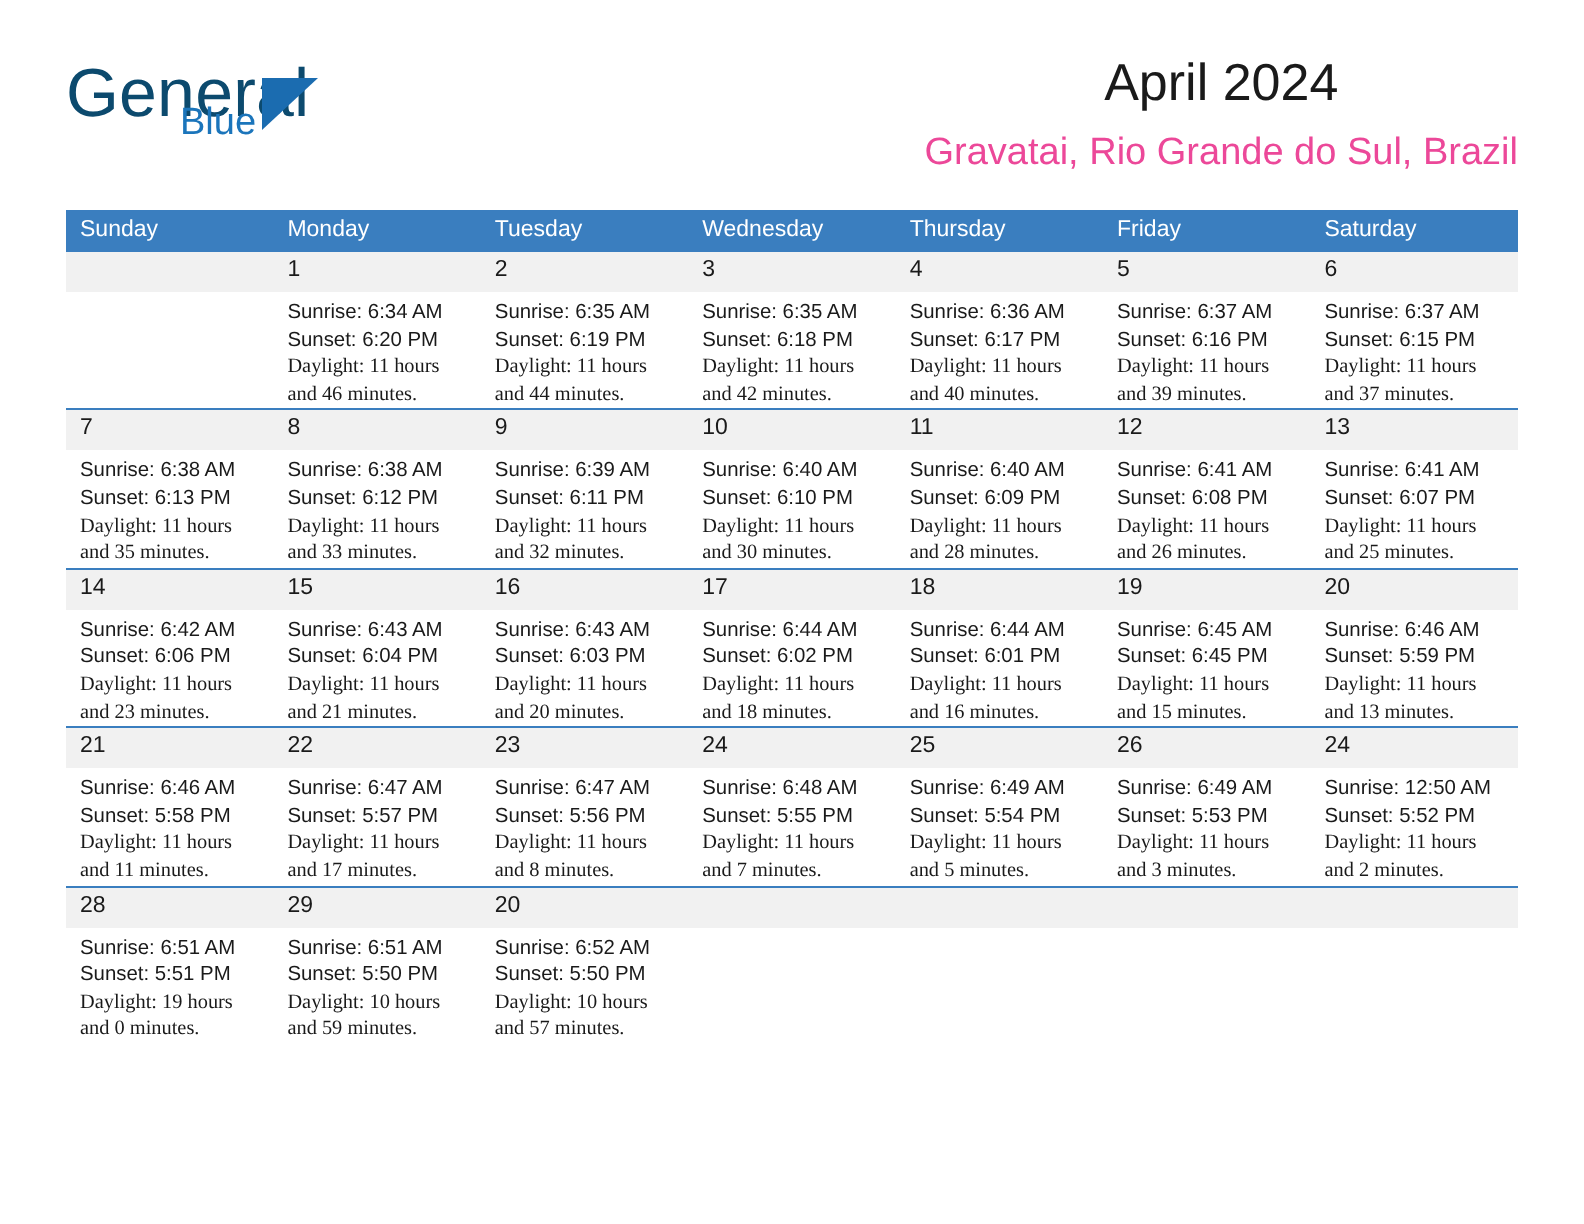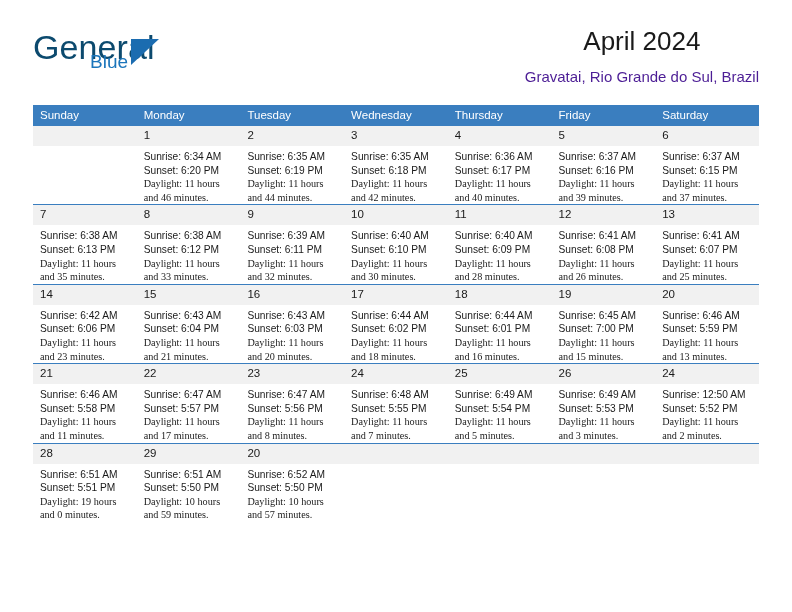--- a/index.html
+++ b/index.html
@@ -69,22 +69,22 @@
     top: 0;
     text-align: center;
   }
   .cal-title {
     font-size: 26px;
     color: #1a1a1a;
     line-height: 30px;
     white-space: nowrap;
   }
   .cal-subtitle {
-    font-size: 15px;
-    color: #4c1d95;
+    font-size: 19px;
+    color: #ec4899;
     line-height: 18px;
     margin-top: 12px;
     white-space: nowrap;
   }
 
   
   .calendar {
     position: absolute;
     left: 33px;
     top: 105px;
@@ -327,21 +327,21 @@
             <div class="details">
               <div>Sunrise: 6:44 AM</div>
               <div>Sunset: 6:01 PM</div>
               <div class="wrap">Daylight: 11 hours and 16 minutes.</div>
             </div>
           </td>
           <td>
             <span class="daynum">19</span>
             <div class="details">
               <div>Sunrise: 6:45 AM</div>
-              <div>Sunset: 7:00 PM</div>
+              <div>Sunset: 6:45 PM</div>
               <div class="wrap">Daylight: 11 hours and 15 minutes.</div>
             </div>
           </td>
           <td>
             <span class="daynum">20</span>
             <div class="details">
               <div>Sunrise: 6:46 AM</div>
               <div>Sunset: 5:59 PM</div>
               <div class="wrap">Daylight: 11 hours and 13 minutes.</div>
             </div>

